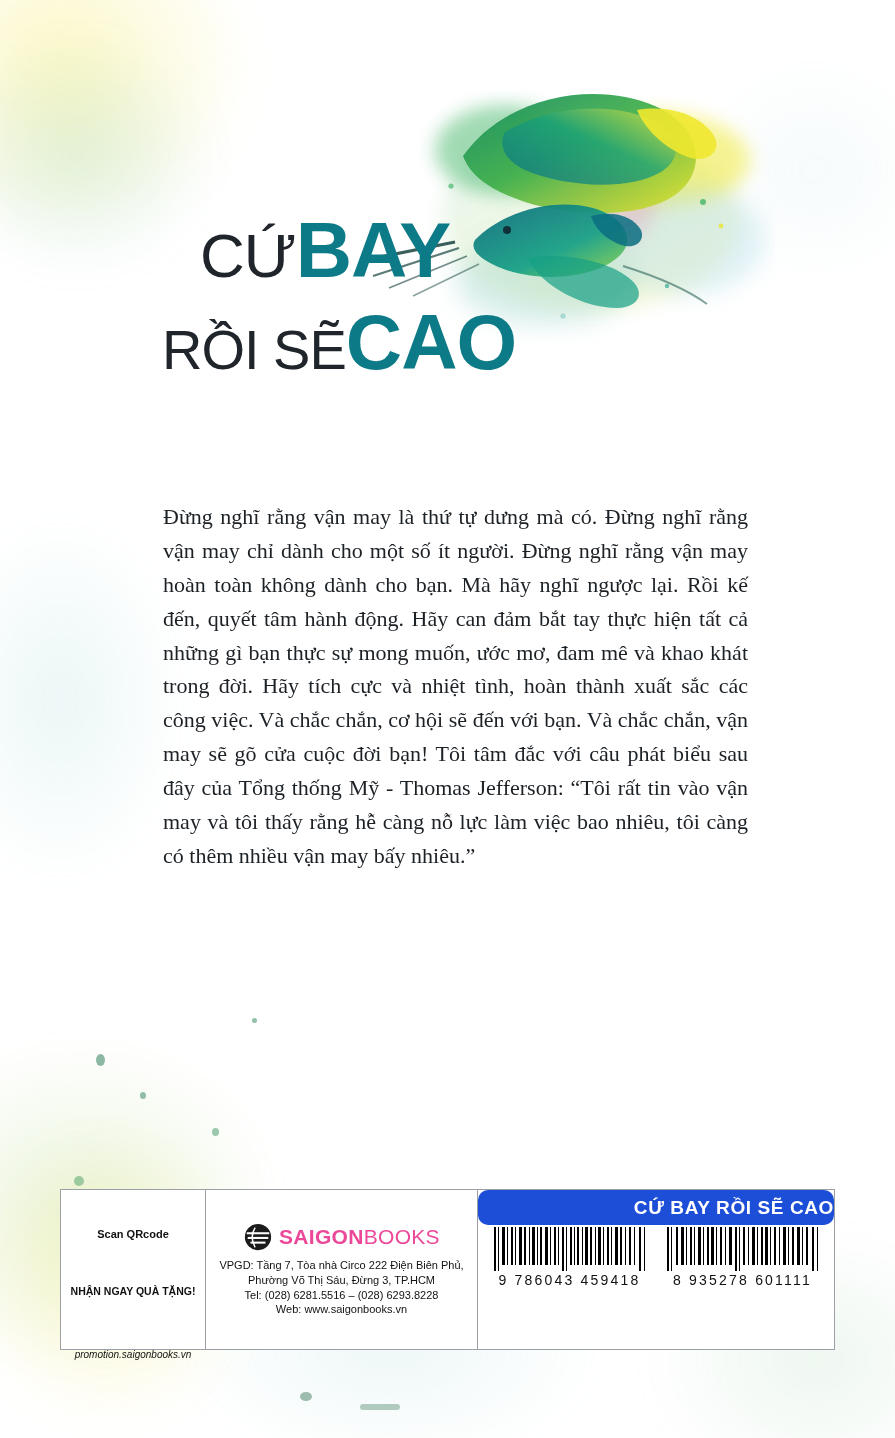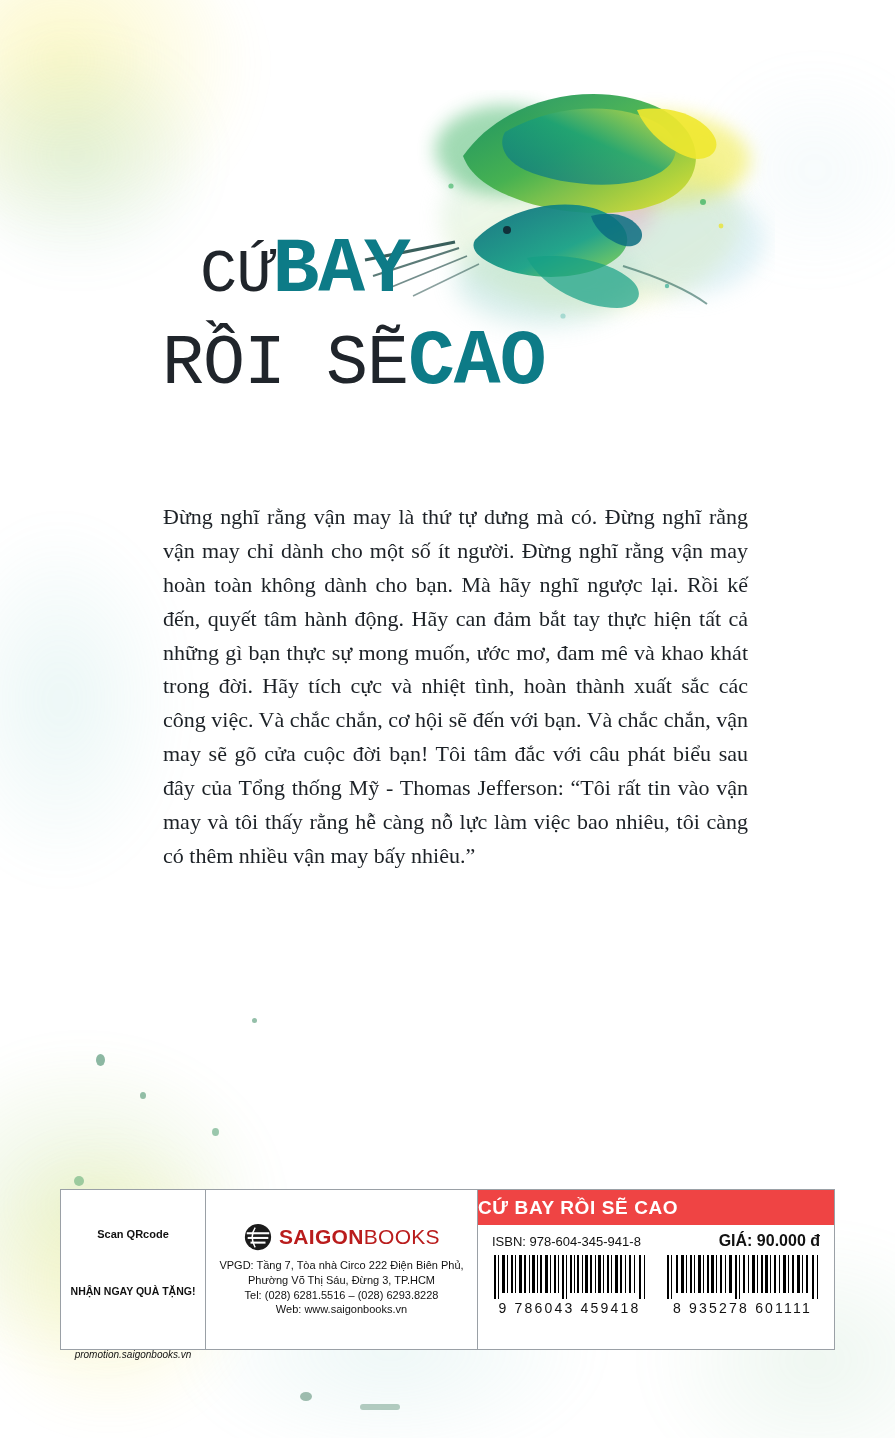--- a/index.html
+++ b/index.html
@@ -75,32 +75,32 @@
   .bird {
     position: absolute;
     right: 120px; top: 90px;
     width: 420px; height: 280px;
   }
 
   
   .title-block {
     position: absolute;
     left: 200px;
-    top: 232px;
-    font-family: Liberation Mono, monospace;
+    top: 212px;
+    font-family: Liberation Sans, sans-serif;
     line-height: .98;
     letter-spacing: -1px;
   }
   .title-line {
     white-space: nowrap;
   }
   .t-thin {
     font-weight: 300;
     color: #20252b;
-    font-size: 70px;
+    font-size: 56px;
   }
   .t-bold {
     font-weight: 700;
     color: #0d7b87;
     font-size: 78px;
   }
   .title-line-1 .t-thin { font-size: 62px; }
   .title-line-2 { margin-top: 16px; margin-left: -38px; }
 
   
@@ -166,21 +166,21 @@
   }
   .pub-logo {
     display: flex;
     align-items: center;
     gap: 6px;
     margin-bottom: 6px;
   }
   .pub-logo-text {
     font-size: 21px;
     letter-spacing: .3px;
-    color: #b91c1c;
+    color: #ec4899;
   }
   .pub-logo-text b { font-weight: 700; }
   .pub-name {
     font-size: 12px;
     font-weight: 700;
     color: #111;
     margin-bottom: 3px;
   }
   .pub-line {
     font-size: 11px;
@@ -188,27 +188,28 @@
     line-height: 1.32;
   }
 
   .footer-isbn {
     flex: 1;
     box-sizing: border-box;
     display: flex;
     flex-direction: column;
   }
   .isbn-title {
-    background: #ef4444;
+    background: #1d4ed8;
     color: #ffffff;
     font-weight: 700;
     font-size: 19px;
     letter-spacing: .6px;
-    text-align: left;
+    text-align: right;
     padding: 7px 0 6px;
+    border-radius: 10px;
   }
   .isbn-row {
     display: flex;
     align-items: center;
     justify-content: space-between;
     padding: 7px 14px 3px;
   }
   .isbn-code {
     font-size: 13px;
     color: #111;
@@ -513,24 +514,20 @@
       <span class="pub-logo-text"><b>SAIGON</b><span>BOOKS</span></span>
     </div>
     <div class="pub-line">VPGD: Tầng 7, Tòa nhà Circo 222 Điện Biên Phủ,</div>
     <div class="pub-line">Phường Võ Thị Sáu, Đừng 3, TP.HCM</div>
     <div class="pub-line">Tel: (028) 6281.5516 – (028) 6293.8228</div>
     <div class="pub-line">Web: www.saigonbooks.vn</div>
   </div>
 
   <div class="footer-isbn">
     <div class="isbn-title">CỨ BAY RỒI SẼ CAO</div>
-    <div class="isbn-row">
-      <span class="isbn-code">ISBN: 978-604-345-941-8</span>
-      <span class="isbn-price">GIÁ: 90.000 đ</span>
-    </div>
     <div class="barcodes">
       <div class="barcode-wrap">
         <svg class="barcode" viewBox="0 0 160 44" preserveAspectRatio="none" shape-rendering="crispEdges">
           <rect width="160" height="44" fill="#fff"></rect>
           <g fill="#000">
             <rect x="4" y="0" width="2" height="44"></rect>
               <rect x="8" y="0" width="1" height="44"></rect>
             <rect x="12" y="0" width="3" height="38"></rect>
               <rect x="17" y="0" width="1" height="38"></rect>
             <rect x="21" y="0" width="2" height="38"></rect>

